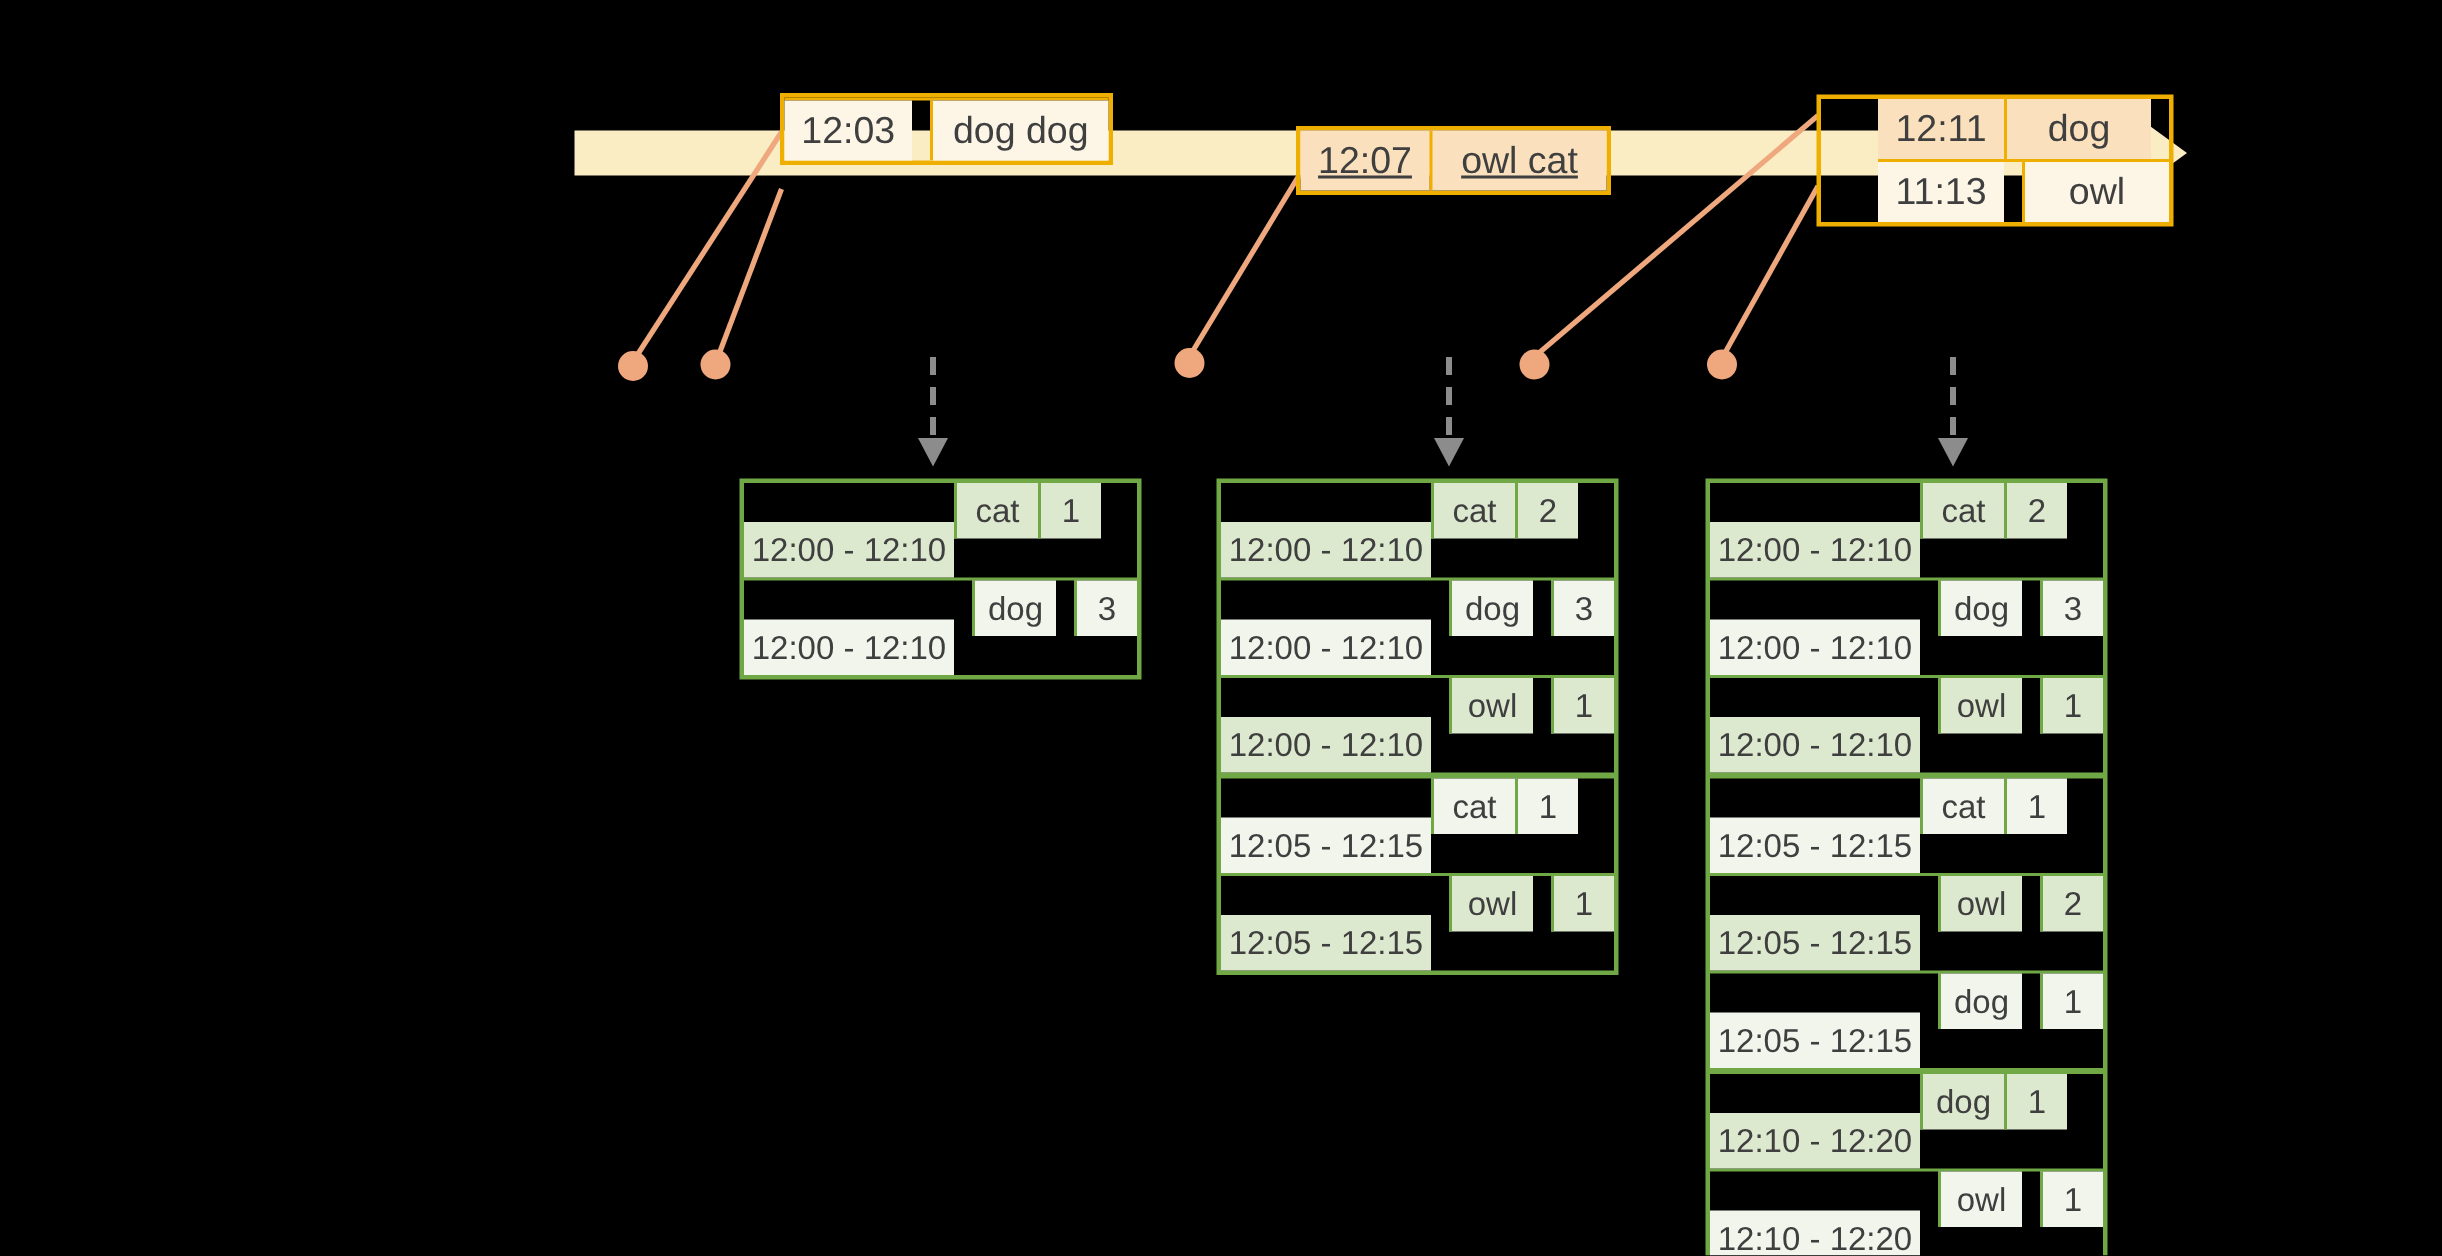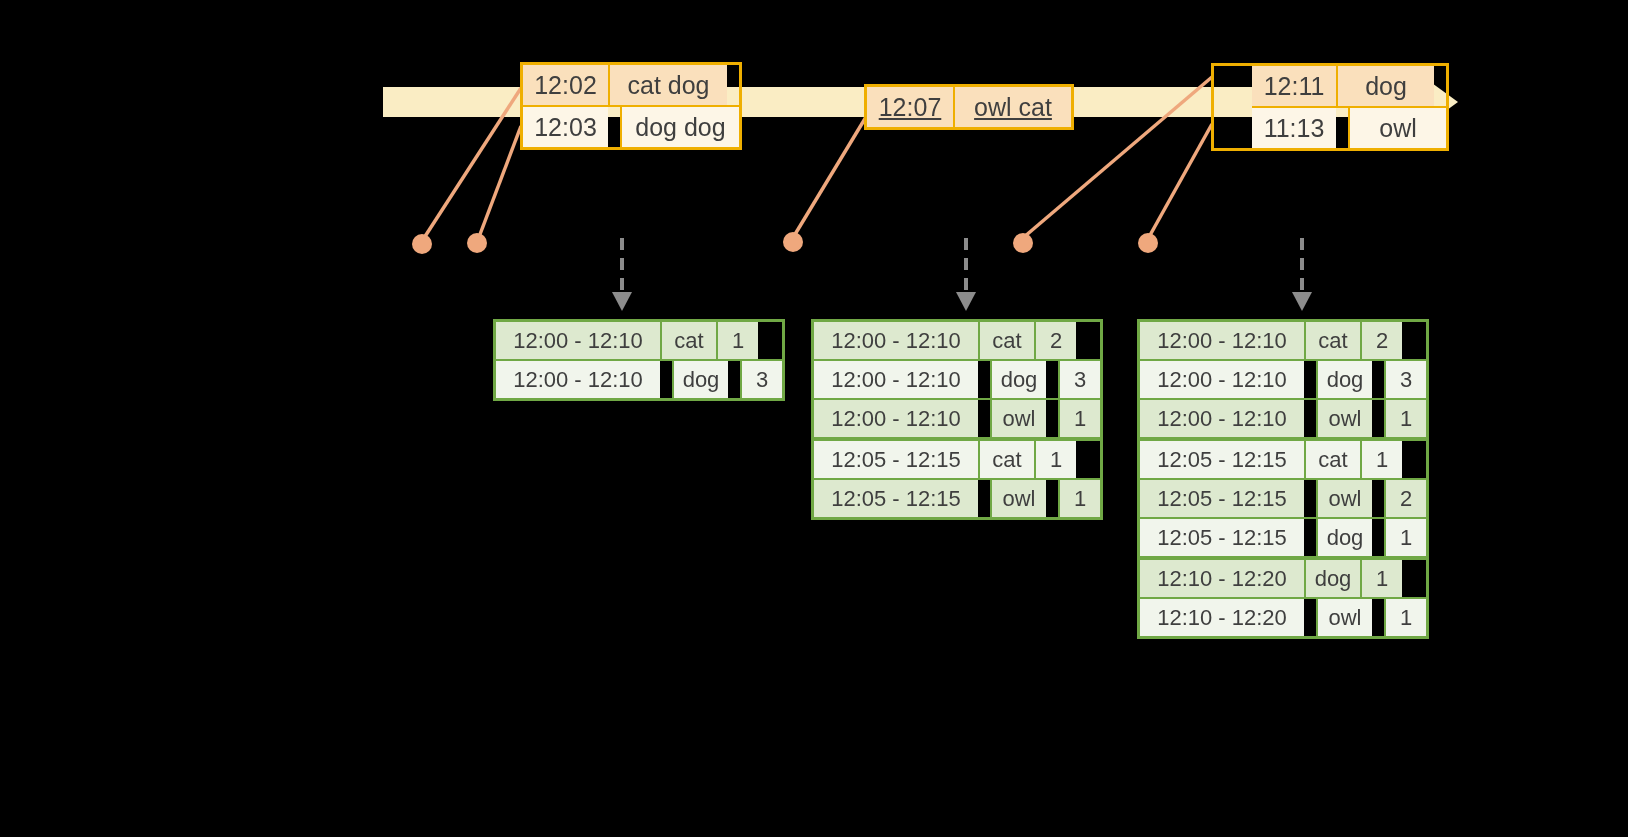--- a/index.html
+++ b/index.html
@@ -35,21 +35,21 @@
   .etable .tcell{height:40px;line-height:40px;font-size:25px;}
   .etable .base .tcell{background:var(--event-row-peach,#FAE0BC);}
   .etable .alt  .tcell{background:var(--event-row-cream,#FDF6E7);}
   .etable .c0{width:var(--w0);}
   .etable .c1{width:var(--w1);}
   
   .gtable{--bd:var(--result-border,#70A845);border:3px solid var(--bd);}
   .gtable .tcell{height:37px;line-height:37px;font-size:22px;}
   .gtable .base .tcell{background:var(--result-row-dark,#DDE9CF);}
   .gtable .alt  .tcell{background:var(--result-row-light,#F1F5EC);}
-  .gtable .c0{width:164px;}
+  .gtable .c0{width:140px;margin-top:26px;}
   .gtable .c1{width:54px;}
   .gtable .c2{width:40px;}
 </style>
 </head>
 <body>
 
 <div class="canvas">
 
   <div class="timeline-bar"></div>
   <div class="timeline-head"></div>
@@ -69,24 +69,20 @@
 
     <line class="trig" x1="622" y1="238" x2="622" y2="294"></line>
     <polygon class="trighead" points="612,292 632,292 622,311"></polygon>
     <line class="trig" x1="966" y1="238" x2="966" y2="294"></line>
     <polygon class="trighead" points="956,292 976,292 966,311"></polygon>
     <line class="trig" x1="1302" y1="238" x2="1302" y2="294"></line>
     <polygon class="trighead" points="1292,292 1312,292 1302,311"></polygon>
   </svg>
 
   <div class="dtable etable" style="left:520px;top:62px;--w0:85px;--w1:117px;">
-      <div class="trow base">
-        <div class="tcell c0">12:02</div>
-        <div class="tcell c1">cat dog</div>
-      </div>
       <div class="trow alt sep">
         <div class="tcell c0">12:03</div>
         <div class="tcell c1">dog dog</div>
       </div>
     </div>
   <div class="dtable etable" style="left:864px;top:84px;text-decoration:underline;--w0:86px;--w1:116px;">
       <div class="trow base">
         <div class="tcell c0">12:07</div>
         <div class="tcell c1">owl cat</div>
       </div>

